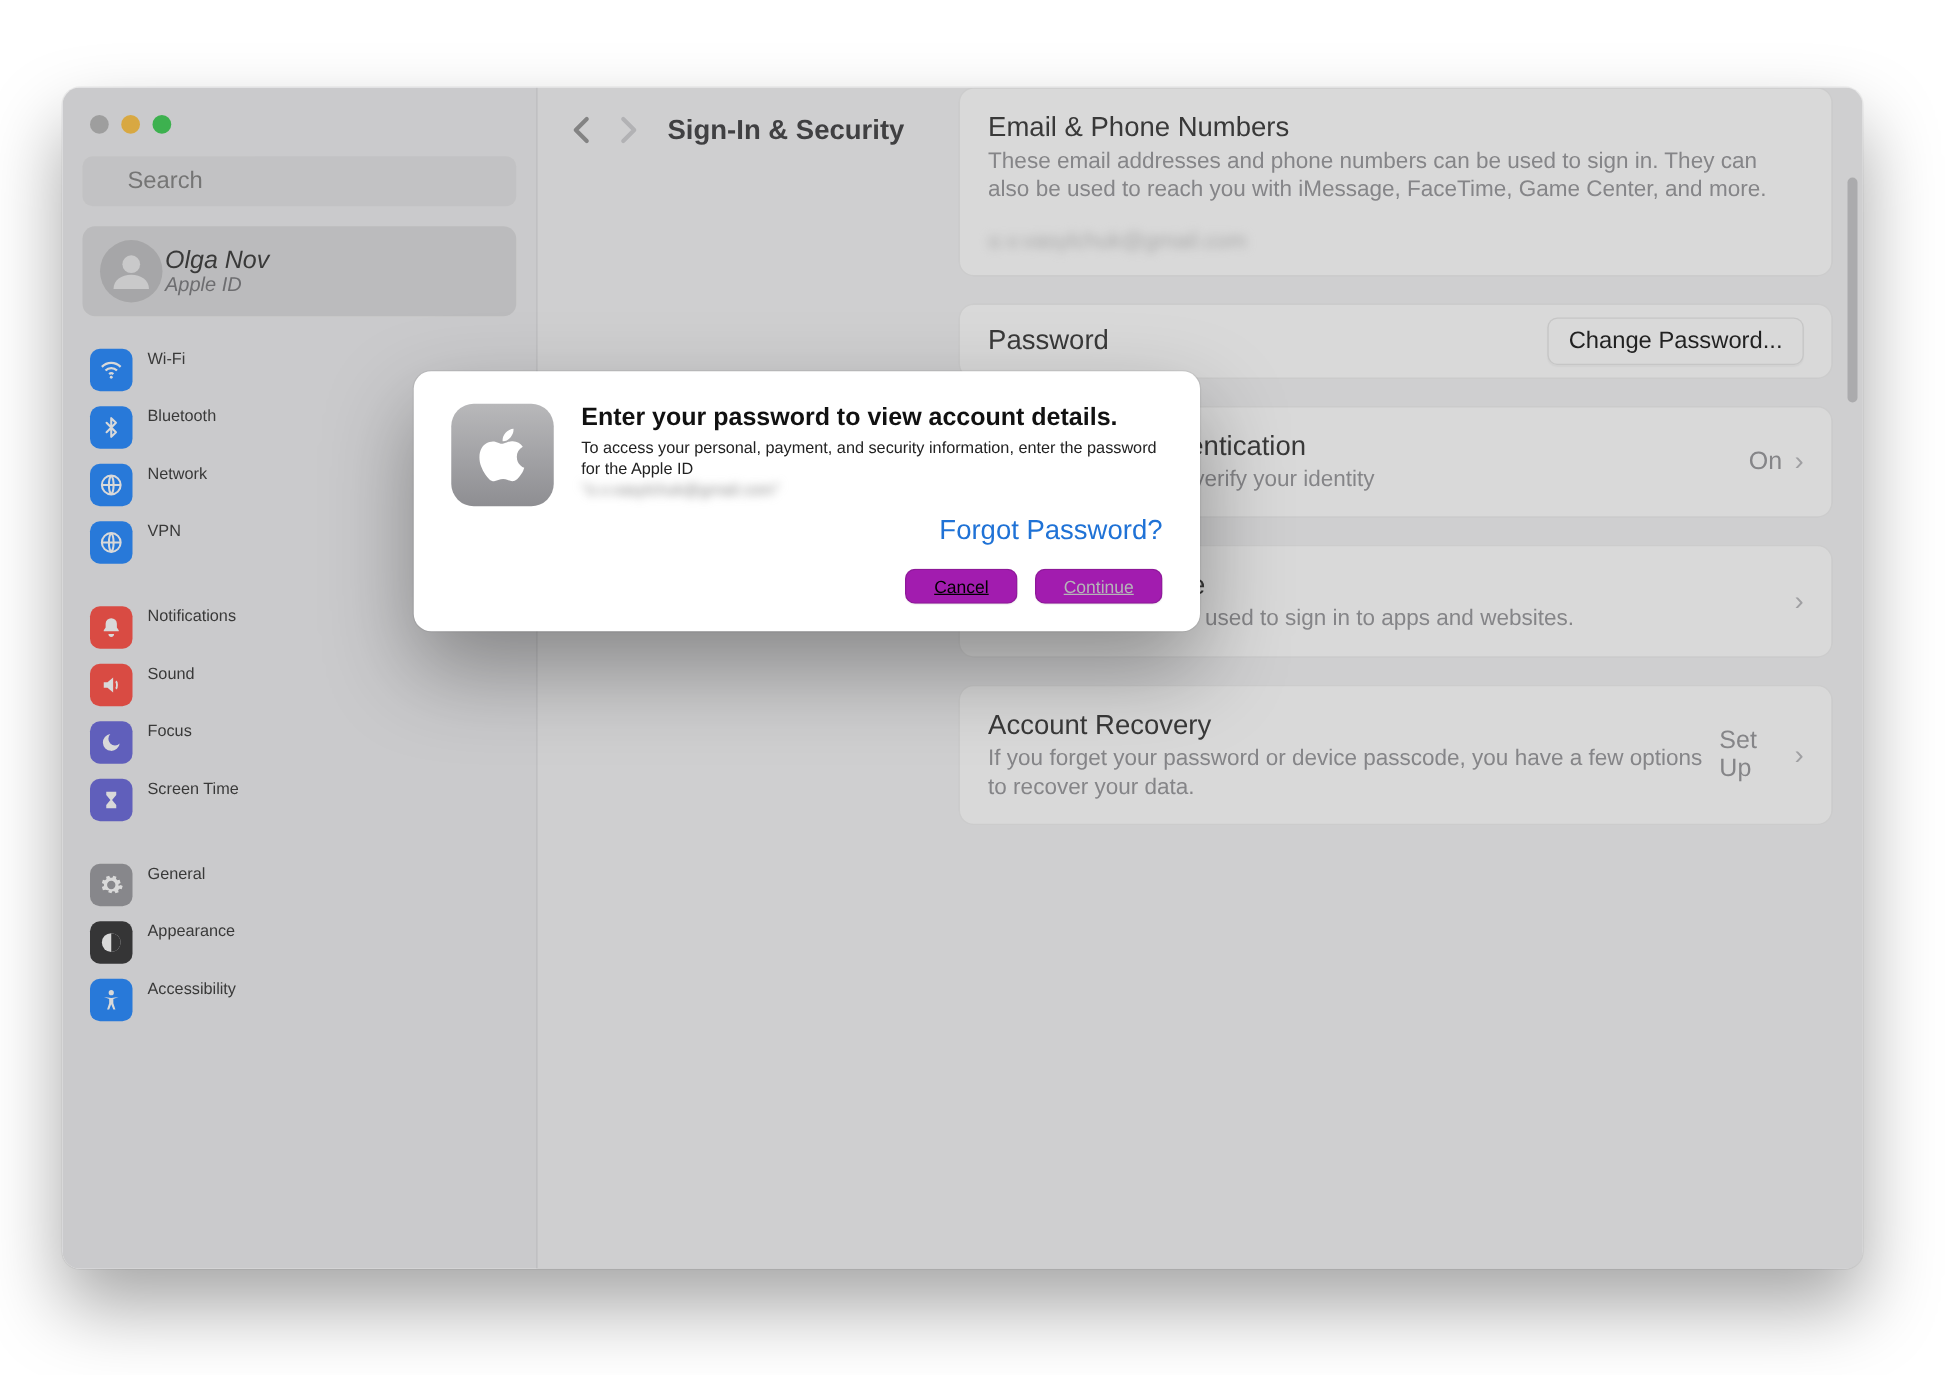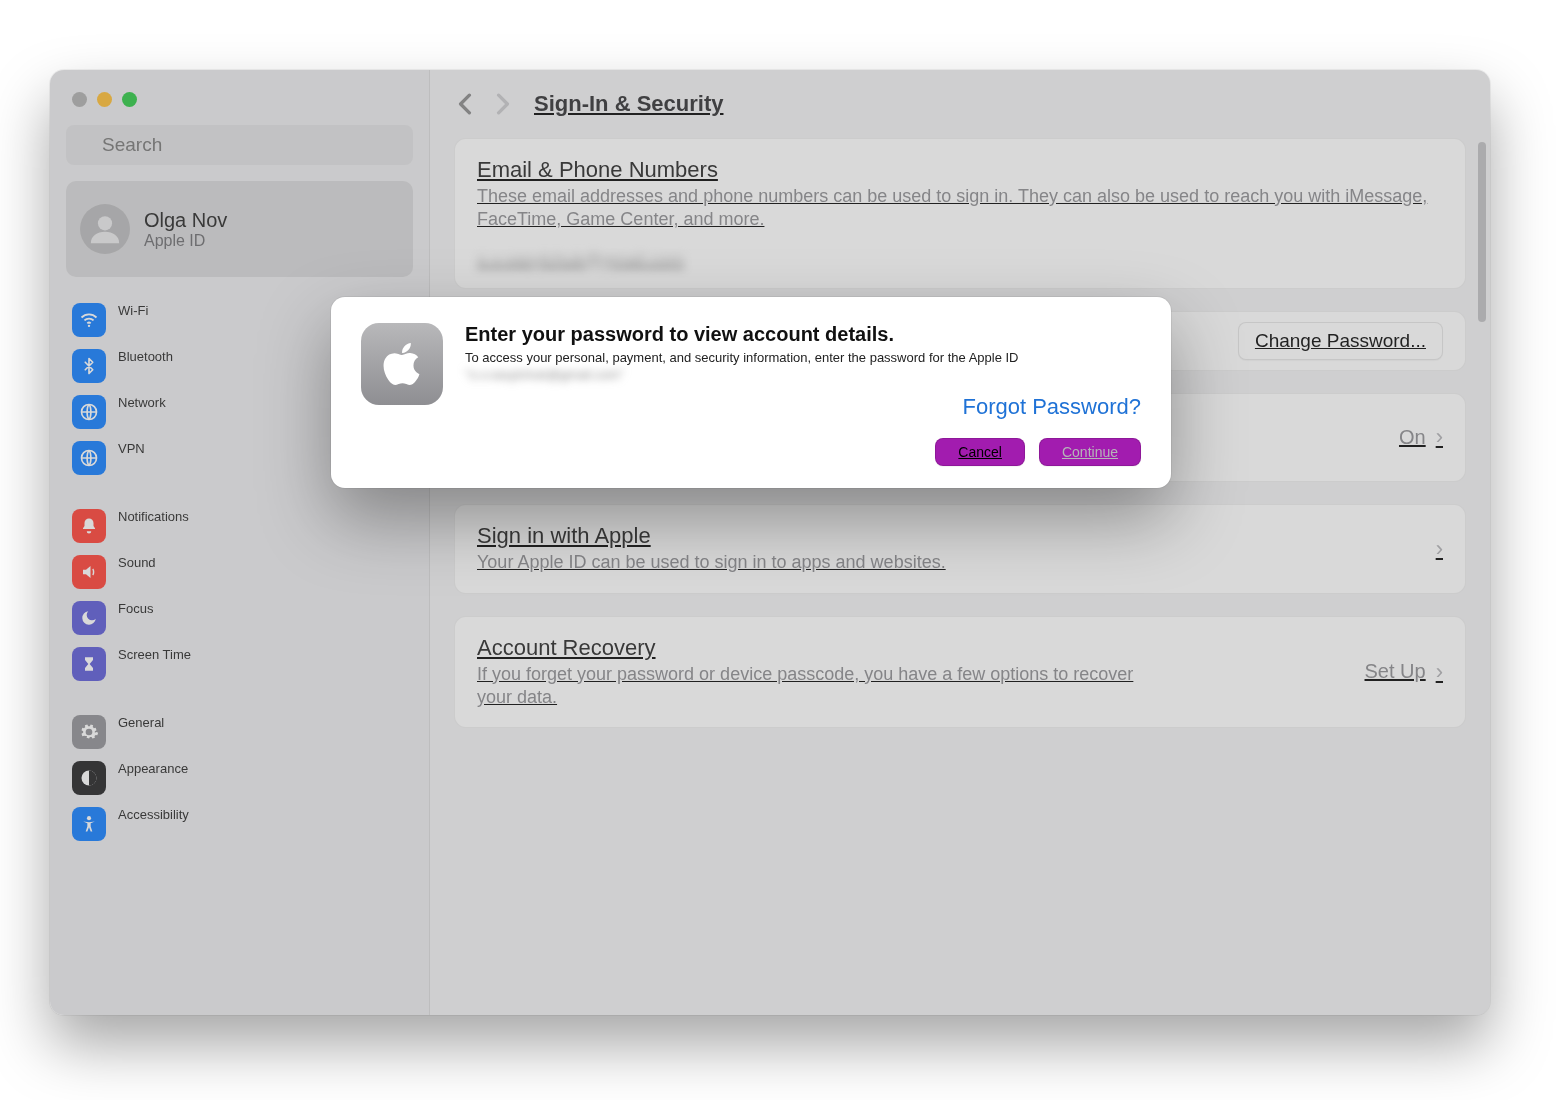--- a/index.html
+++ b/index.html
@@ -55,22 +55,22 @@
   }
   .search-box { position: relative; }
   .search-glyph {
     position: absolute; left: 11px; top: 50%; transform: translateY(-50%);
     color: #888; font-size: 18px;
   }
   .account-row {
     margin: 0 16px 16px 16px;
     background: #d6d6d8;
     border-radius: 10px;
-    padding: 23px 14px;
-    display: flex; align-items: center; gap: 14px;
+    padding: 11px 14px;
+    display: flex; align-items: center; gap: 2px; font-style: italic;
   }
   .avatar {
     width: 50px; height: 50px; border-radius: 50%;
     background: #b9b9bb;
     display:flex; align-items:center; justify-content:center;
     color: #e9e9eb; font-size: 34px;
   }
   .acct-name { font-size: 20px; color: #222; }
   .acct-sub { font-size: 16px; color: #6a6a6e; }
   .nav {
@@ -84,24 +84,23 @@
     border-radius: 8px;
     font-size: 13px; color: #222;
   }
   .nav-icon {
     width: 34px; height: 34px; border-radius: 8px;
     display:flex; align-items:center; justify-content:center;
     font-size: 19px; color: #fff;
   }
   .main {
     flex: 1;
-    display: flex; flex-direction: column;
+    display: flex; flex-direction: row;
     position: relative;
     overflow: hidden;
-    text-decoration: underline;
   }
   .toolbar {
     height: 68px;
     display: flex; align-items: center;
     padding: 0 20px;
     gap: 8px;
   }
   .navbtn {
     width: 30px; height: 30px; border-radius: 6px;
     display:flex; align-items:center; justify-content:center;
@@ -144,21 +143,21 @@
   .chev { color:#b0b0b4; font-size:22px; }
   .btn-inline {
     background:#fff; border:1px solid rgba(0,0,0,0.1); border-radius:8px;
     padding:7px 16px; font-size:19px;
     box-shadow: 0 1px 1px rgba(0,0,0,0.04);
   }
   
   .modal {
     position: absolute; z-index: 10;
     left: 331px; top: 297px;
-    width: 840px;
+    width: 629px;
     background: #fff;
     border-radius: 14px;
     box-shadow: 0 30px 70px rgba(0,0,0,0.35), 0 0 0 1px rgba(0,0,0,0.05);
     padding: 26px 30px 22px 30px;
     display: flex; flex-direction: column;
   }
   .modal-top { display:flex; gap: 22px; }
   .modal-icon {
     width: 82px; height: 82px; border-radius: 18px;
     background: linear-gradient(#b8b8ba,#8e8e92);

